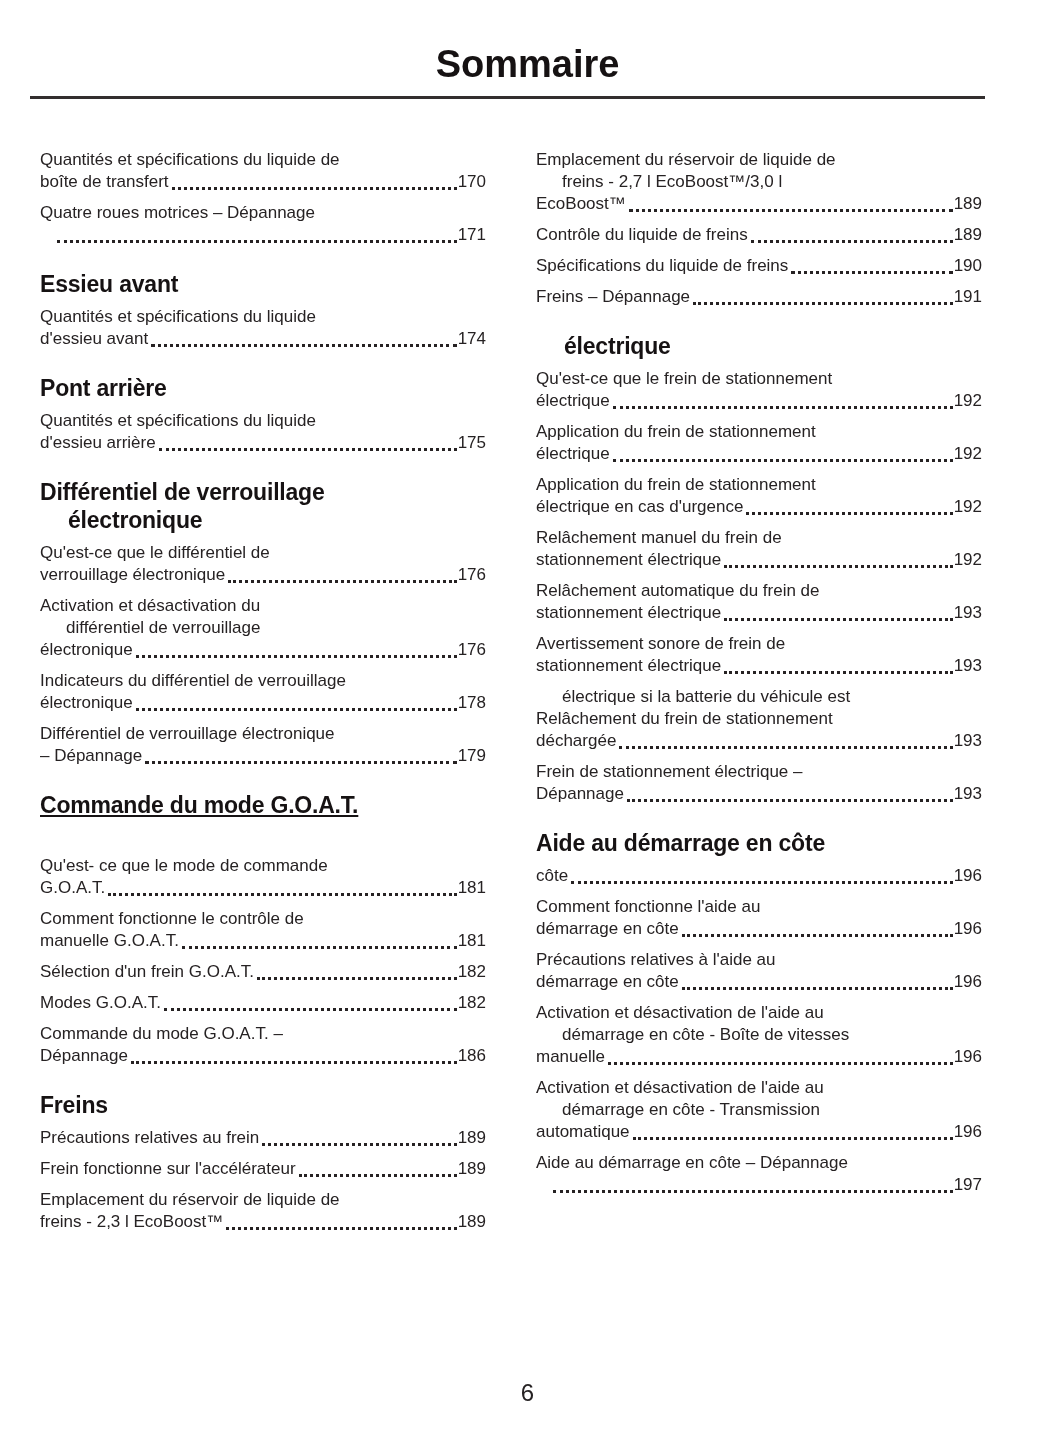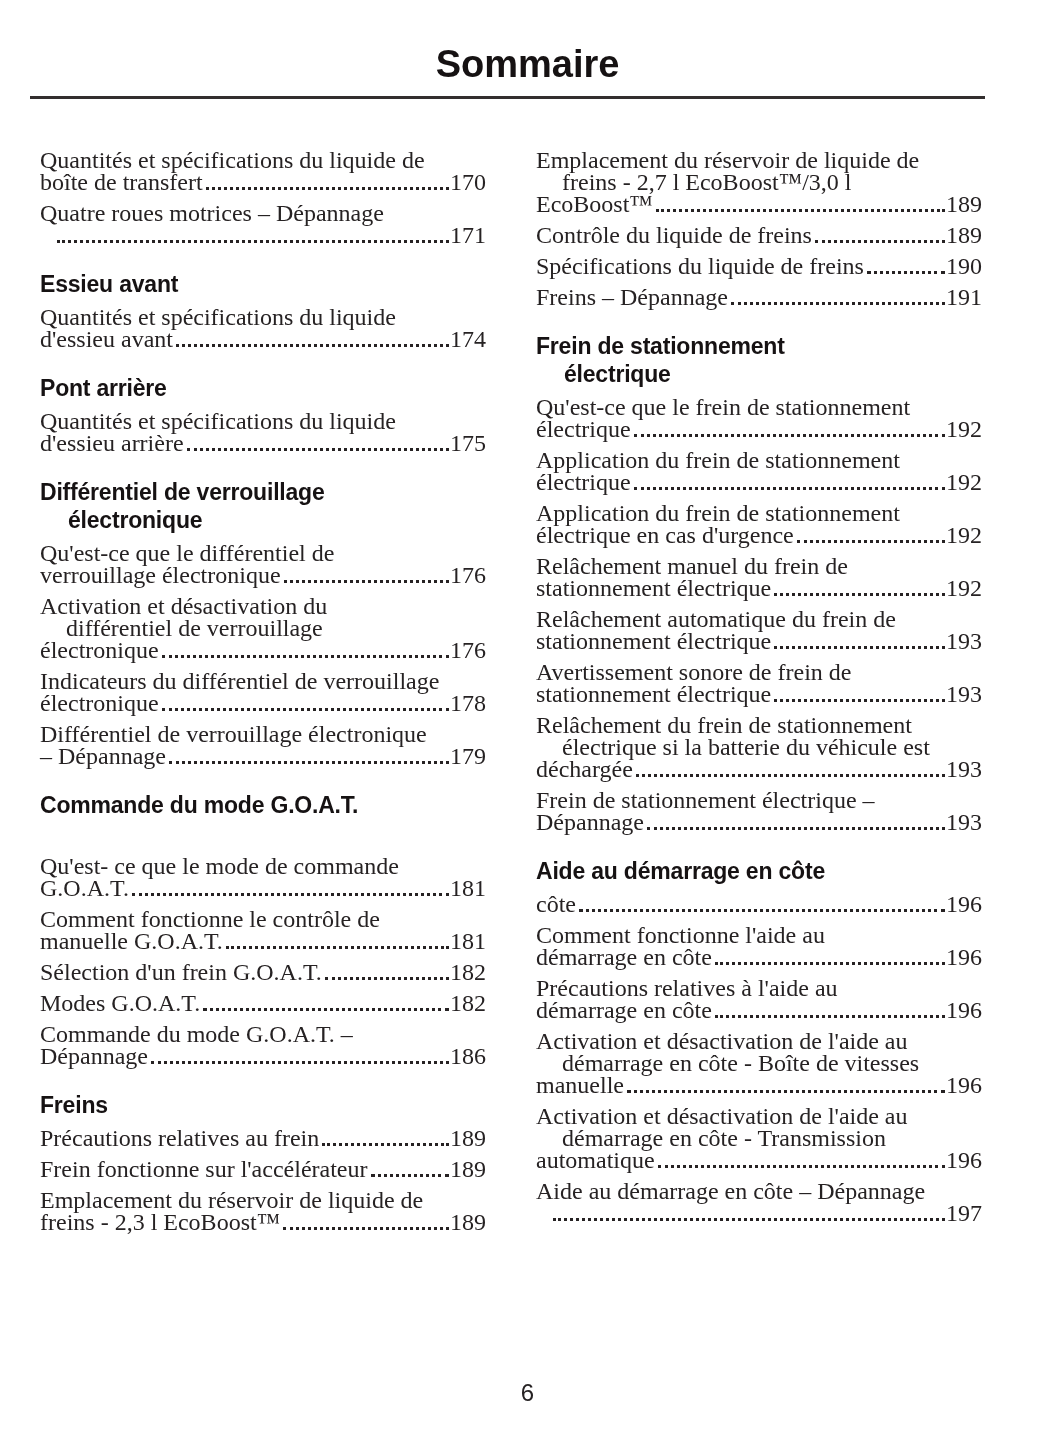--- a/index.html
+++ b/index.html
@@ -46,26 +46,25 @@
   .sec-heading{
     margin:24px 0 8px 0;
     font-size:23px;
     line-height:28px;
     font-weight:800;
     color:var(--heading);
     letter-spacing:-0.2px;
   }
   .sec-heading .hline{display:block;white-space:nowrap;}
   .sec-heading .hline.cont{padding-left:28px;}
-  .sec-heading.extra-gap{margin-bottom:36px;}
+  .sec-heading.extra-gap{margin-bottom:36px;text-decoration:underline;}
   .entry{
     margin:0 0 9px 0;
-    font-size:24px;
+    font-size:17px;
     line-height:22px;
-    font-family:Liberation Serif, serif;
   }
   .entry .line{white-space:nowrap;}
   .entry .line.cont{padding-left:26px;}
   .entry .line.last{display:flex;align-items:baseline;white-space:nowrap;}
   .entry .line.last.dotsline{padding-left:14px;}
   .entry .dots{
     flex:1 1 auto;
     min-width:10px;
     align-self:flex-end;
     border-bottom:3px dotted var(--text);
@@ -256,21 +255,20 @@
           </div>
         </div>
         <div class="entry">
           <div class="line last">
             <span class="txt">Freins – Dépannage</span>
             <span class="dots"></span>
             <span class="epage">191</span>
           </div>
         </div>
         <h2 class="sec-heading">
-          <span class="hline">Frein de stationnement</span>
           <span class="hline cont">électrique</span>
         </h2>
         <div class="entry">
           <div class="line">Qu'est-ce que le frein de stationnement</div>
           <div class="line last">
             <span class="txt cont">électrique</span>
             <span class="dots"></span>
             <span class="epage">192</span>
           </div>
         </div>
@@ -308,22 +306,22 @@
         </div>
         <div class="entry">
           <div class="line">Avertissement sonore de frein de</div>
           <div class="line last">
             <span class="txt cont">stationnement électrique</span>
             <span class="dots"></span>
             <span class="epage">193</span>
           </div>
         </div>
         <div class="entry">
+          <div class="line cont">électrique si la batterie du véhicule est</div>
           <div class="line">Relâchement du frein de stationnement</div>
-          <div class="line cont">électrique si la batterie du véhicule est</div>
           <div class="line last">
             <span class="txt cont">déchargée</span>
             <span class="dots"></span>
             <span class="epage">193</span>
           </div>
         </div>
         <div class="entry">
           <div class="line">Frein de stationnement électrique –</div>
           <div class="line last">
             <span class="txt cont">Dépannage</span>

